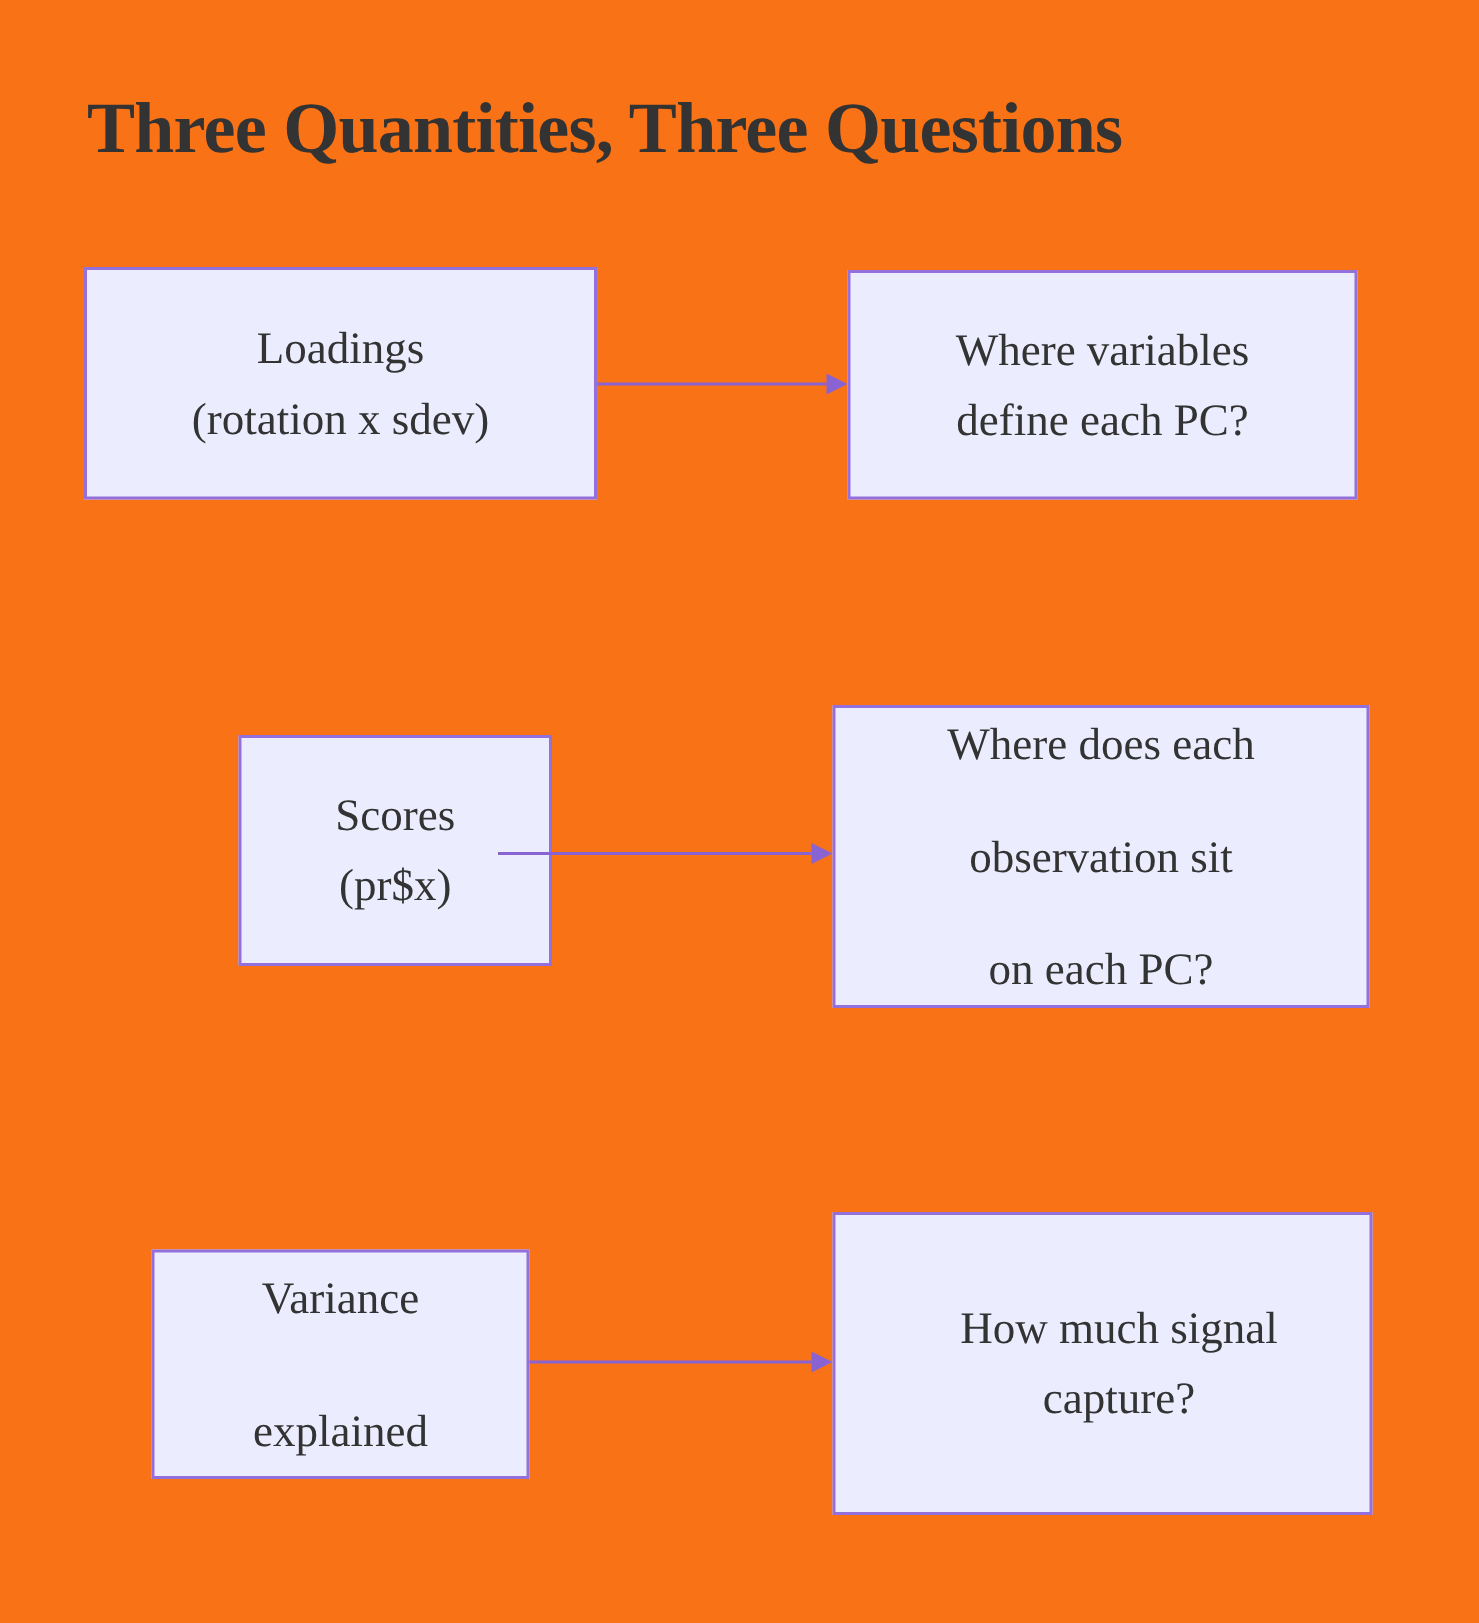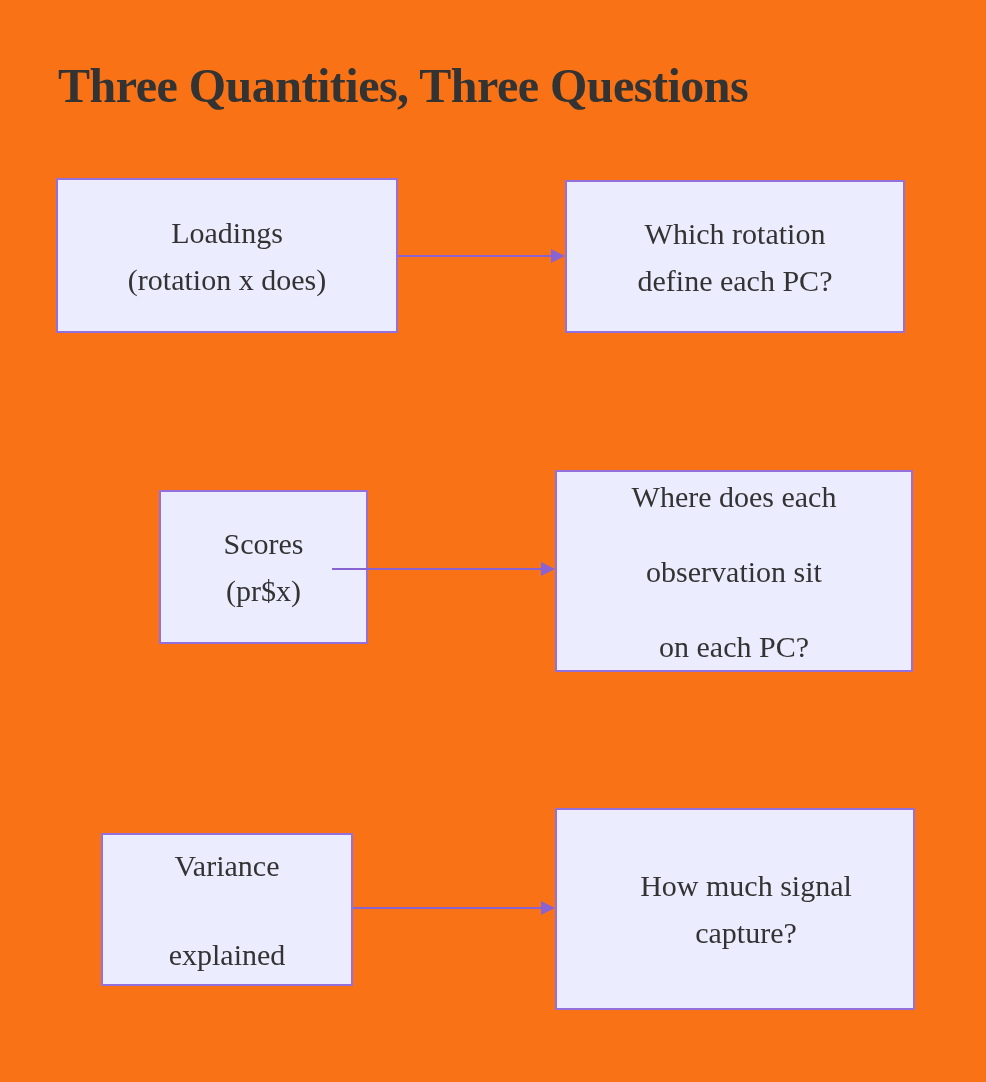--- a/index.html
+++ b/index.html
@@ -74,25 +74,25 @@
 </style>
 </head>
 <body>
 
 <div class="canvas">
 
   <h1 class="title">Three Quantities, Three Questions</h1>
 
   <div class="node n-a1">
     <span class="line">Loadings</span>
-    <span class="line">(rotation x does)</span>
+    <span class="line">(rotation x sdev)</span>
   </div>
   <div class="arrow ar-1"></div>
   <div class="node n-b1">
-    <span class="line">Which rotation</span>
+    <span class="line">Where variables</span>
     <span class="line">define each PC?</span>
   </div>
 
   <div class="node n-a2">
     <span class="line">Scores</span>
     <span class="line">(pr$x)</span>
   </div>
   <div class="arrow ar-2"></div>
   <div class="node n-b2">
     <span class="line">Where does each</span>

